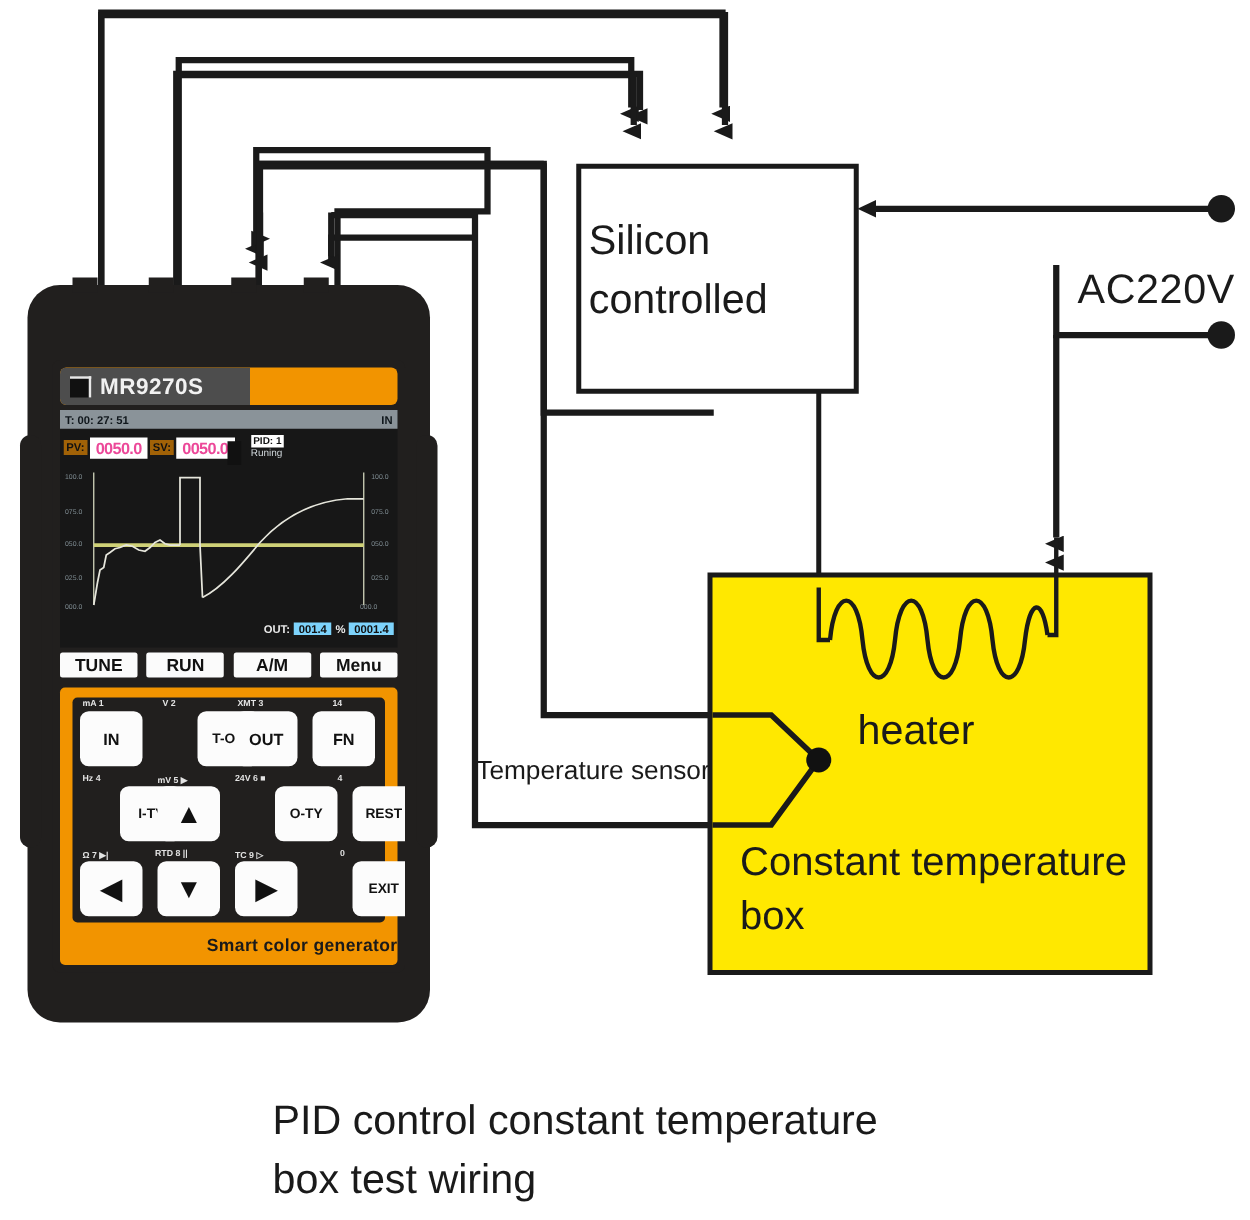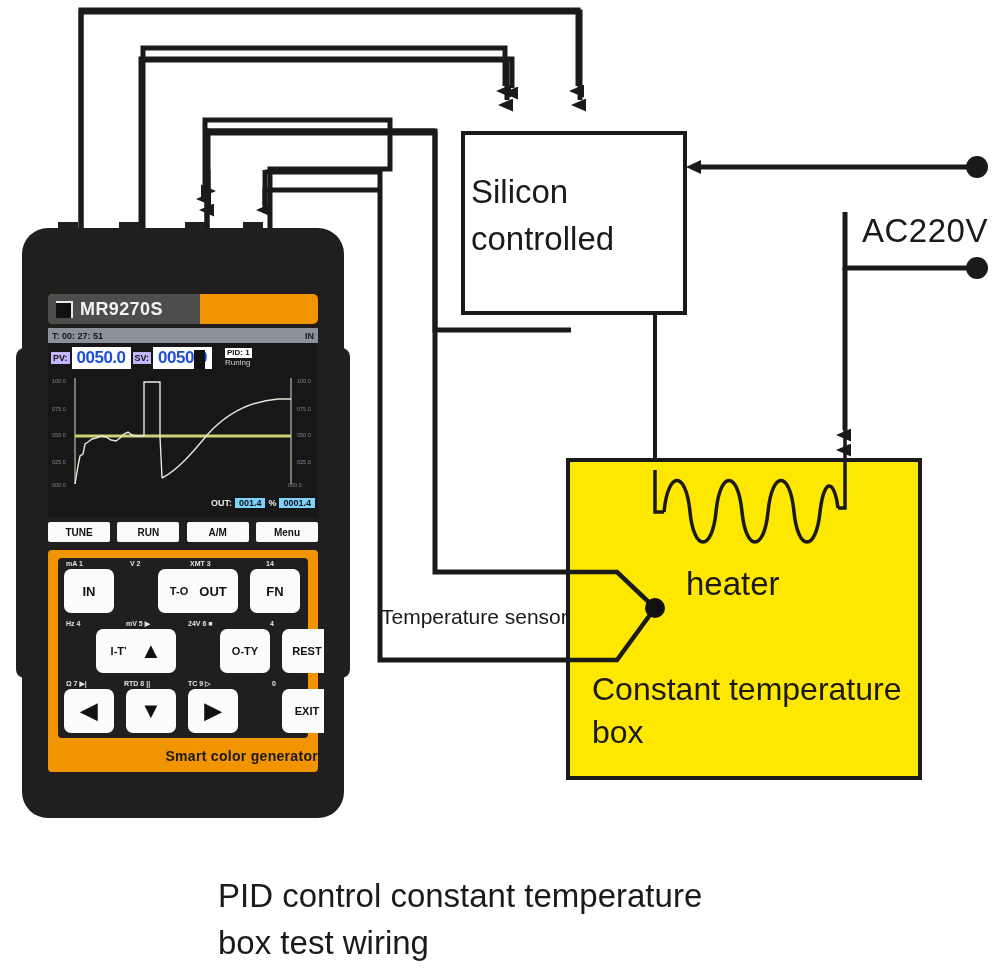--- a/index.html
+++ b/index.html
@@ -43,41 +43,41 @@
   
   .lcd{position:absolute;left:6px;top:40px;width:270px;height:190px;
        background:#171717;}
   .lcd-top{position:absolute;left:0;top:0;width:270px;height:15px;
            background:#8a9399;display:flex;align-items:center;
            justify-content:space-between;padding:0 4px;box-sizing:border-box;}
   .lcd-top span{font-size:9px;color:#10171c;font-weight:bold;}
   .pvrow{position:absolute;left:0;top:15px;width:270px;height:30px;
          display:flex;align-items:center;gap:2px;padding:0 3px;
          box-sizing:border-box;}
-  .tag{font-size:9px;color:#e8e8e8;font-weight:bold;background:#c4b5fd;
+  .tag{font-size:9px;color:#e8e8e8;font-weight:bold;background:#a16207;
        color:#111;padding:1px 2px;}
-  .valbox{background:#fff;color:#1d4ed8;font-weight:bold;font-size:17px;
+  .valbox{background:#fff;color:#ec4899;font-weight:bold;font-size:13px;
           padding:1px 5px;letter-spacing:-.5px;}
   .valbox.sv{position:relative;}
   .cursor{position:absolute;left:41px;top:3px;width:11px;height:19px;
           background:#111;}
   .pidstat{font-size:8px;color:#cfd6da;line-height:10px;text-align:left;
            margin-left:11px;}
   .pidstat b{display:block;background:#fff;color:#111;padding:0 2px;}
   .plot{position:absolute;left:0;top:46px;width:270px;height:118px;}
   .outrow{position:absolute;left:0;bottom:8px;right:3px;height:14px;
           display:flex;align-items:center;justify-content:flex-end;gap:3px;}
   .outrow .ot{font-size:9px;color:#e9e9e9;font-weight:bold;}
   .outrow .ov{font-size:9px;color:#111;font-weight:bold;background:#7dd3fc;
               padding:0 4px;}
 
   
   .softkeys{position:absolute;left:6px;top:234px;width:270px;height:20px;
             display:flex;justify-content:space-between;}
-  .skey{width:62px;height:20px;background:#fbfbfb;color:#111;font-size:10px;
+  .skey{width:62px;height:20px;background:#fbfbfb;color:#111;font-size:14px;
         font-weight:bold;display:flex;align-items:center;justify-content:center;
         border-radius:2px;}
 
   
   .keypanel{position:absolute;left:6px;top:262px;width:270px;height:222px;
             background:#f29400;border-radius:4px;}
   .keyinner{position:absolute;left:10px;top:8px;width:250px;height:180px;
             background:#211f1e;border-radius:4px;}
   .krow{position:absolute;left:0;width:250px;height:60px;}
   .klab{position:absolute;font-size:7px;color:#e4e4e4;font-weight:bold;

